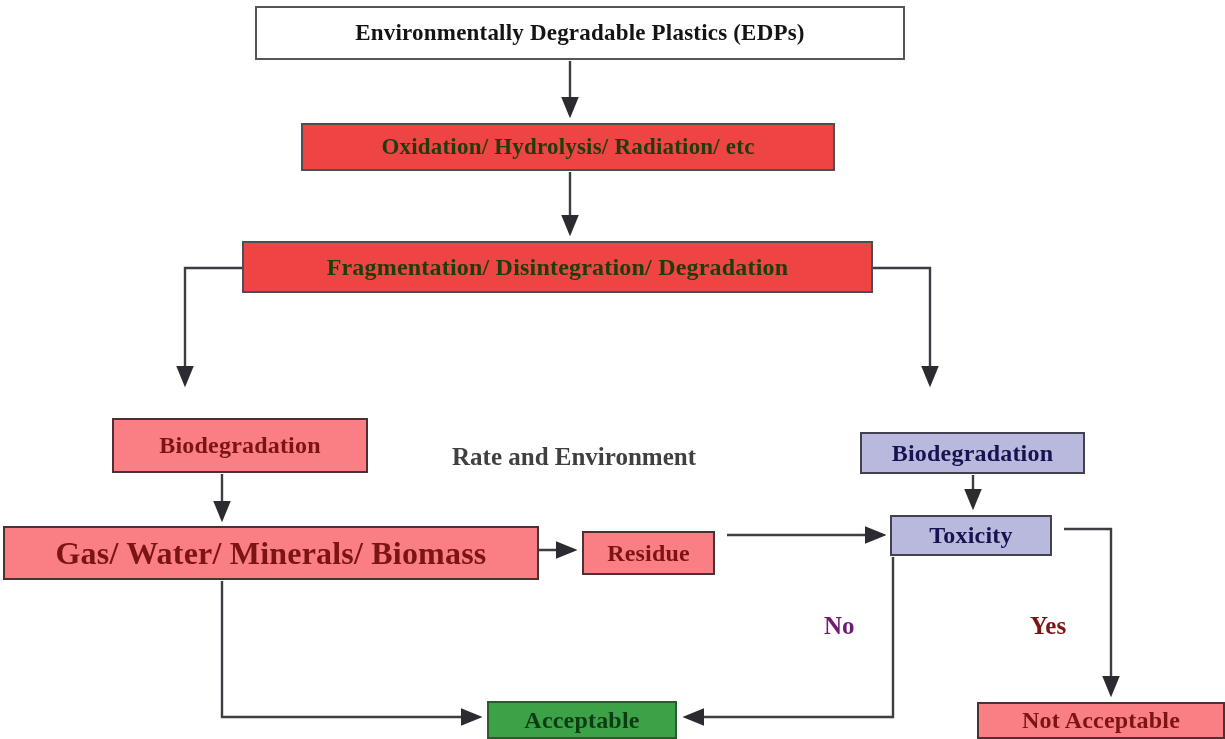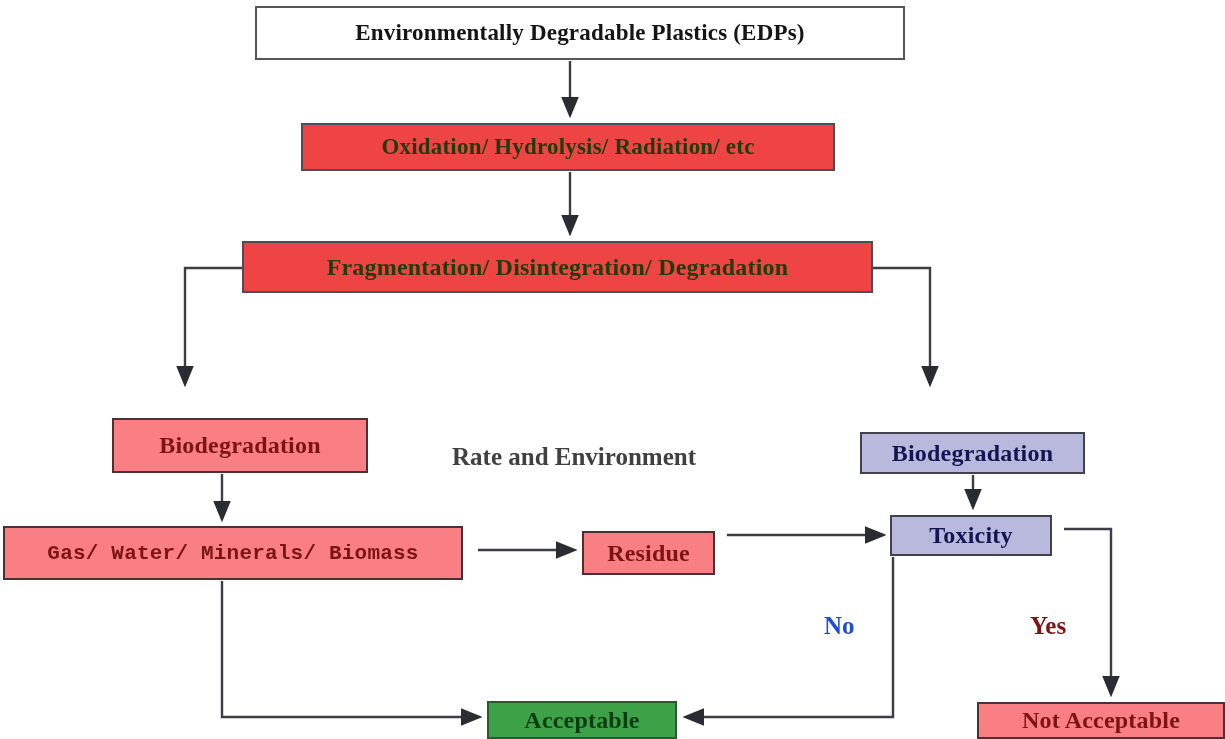--- a/index.html
+++ b/index.html
@@ -99,27 +99,27 @@
         <path d="M 1064 529 L 1111 529 L 1111 693" fill="none" stroke="#3d3d44" stroke-width="2.4" marker-end="url(#arrowhead)"></path>
       </g>
   </svg>
 
   <div id="node-layer">
       <div class="node node-white" style="left: 255px; top: 6px; width: 650px; height: 54px; font-size: 23px;">Environmentally Degradable Plastics (EDPs)</div>
       <div class="node node-green-pale" style="left: 301px; top: 123px; width: 534px; height: 48px; font-size: 23px;">Oxidation/ Hydrolysis/ Radiation/ etc</div>
       <div class="node node-green-pale" style="left: 242px; top: 241px; width: 631px; height: 52px; font-size: 24px;">Fragmentation/ Disintegration/ Degradation</div>
       <div class="node node-salmon" style="left: 112px; top: 418px; width: 256px; height: 55px; font-size: 24px;">Biodegradation</div>
       <div class="node node-lavender" style="left: 860px; top: 432px; width: 225px; height: 42px; font-size: 24px;">Biodegradation</div>
-      <div class="node node-salmon" style="left: 3px; top: 526px; width: 460px; height: 54px; font-size: 21px; font-family: Liberation Mono, monospace;">Gas/ Water/ Minerals/ Biomass</div>
+      <div class="node node-salmon" style="left: 3px; top: 526px; width: 536px; height: 54px; font-size: 32px;">Gas/ Water/ Minerals/ Biomass</div>
       <div class="node node-salmon" style="left: 582px; top: 531px; width: 133px; height: 44px; font-size: 24px;">Residue</div>
       <div class="node node-lavender" style="left: 890px; top: 515px; width: 162px; height: 41px; font-size: 24px;">Toxicity</div>
       <div class="node node-green" style="left: 487px; top: 701px; width: 190px; height: 38px; font-size: 24px;">Acceptable</div>
       <div class="node node-salmon" style="left: 977px; top: 702px; width: 248px; height: 37px; font-size: 24px;">Not Acceptable</div>
     </div>
   <div id="label-layer">
       <div class="plain-label" style="left: 452px; top: 443px; font-size: 25px; color: #404040;">Rate and Environment</div>
     </div>
   <div id="edge-label-layer">
-      <div class="edge-label" style="left: 824px; top: 612px; font-size: 25px; color: #1d4ed8;">No</div>
+      <div class="edge-label" style="left: 824px; top: 612px; font-size: 25px; color: #701a75;">No</div>
       <div class="edge-label" style="left: 1030px; top: 612px; font-size: 25px; color: rgb(125, 20, 20);">Yes</div>
     </div>
 
 </div>
 
 </body></html>

